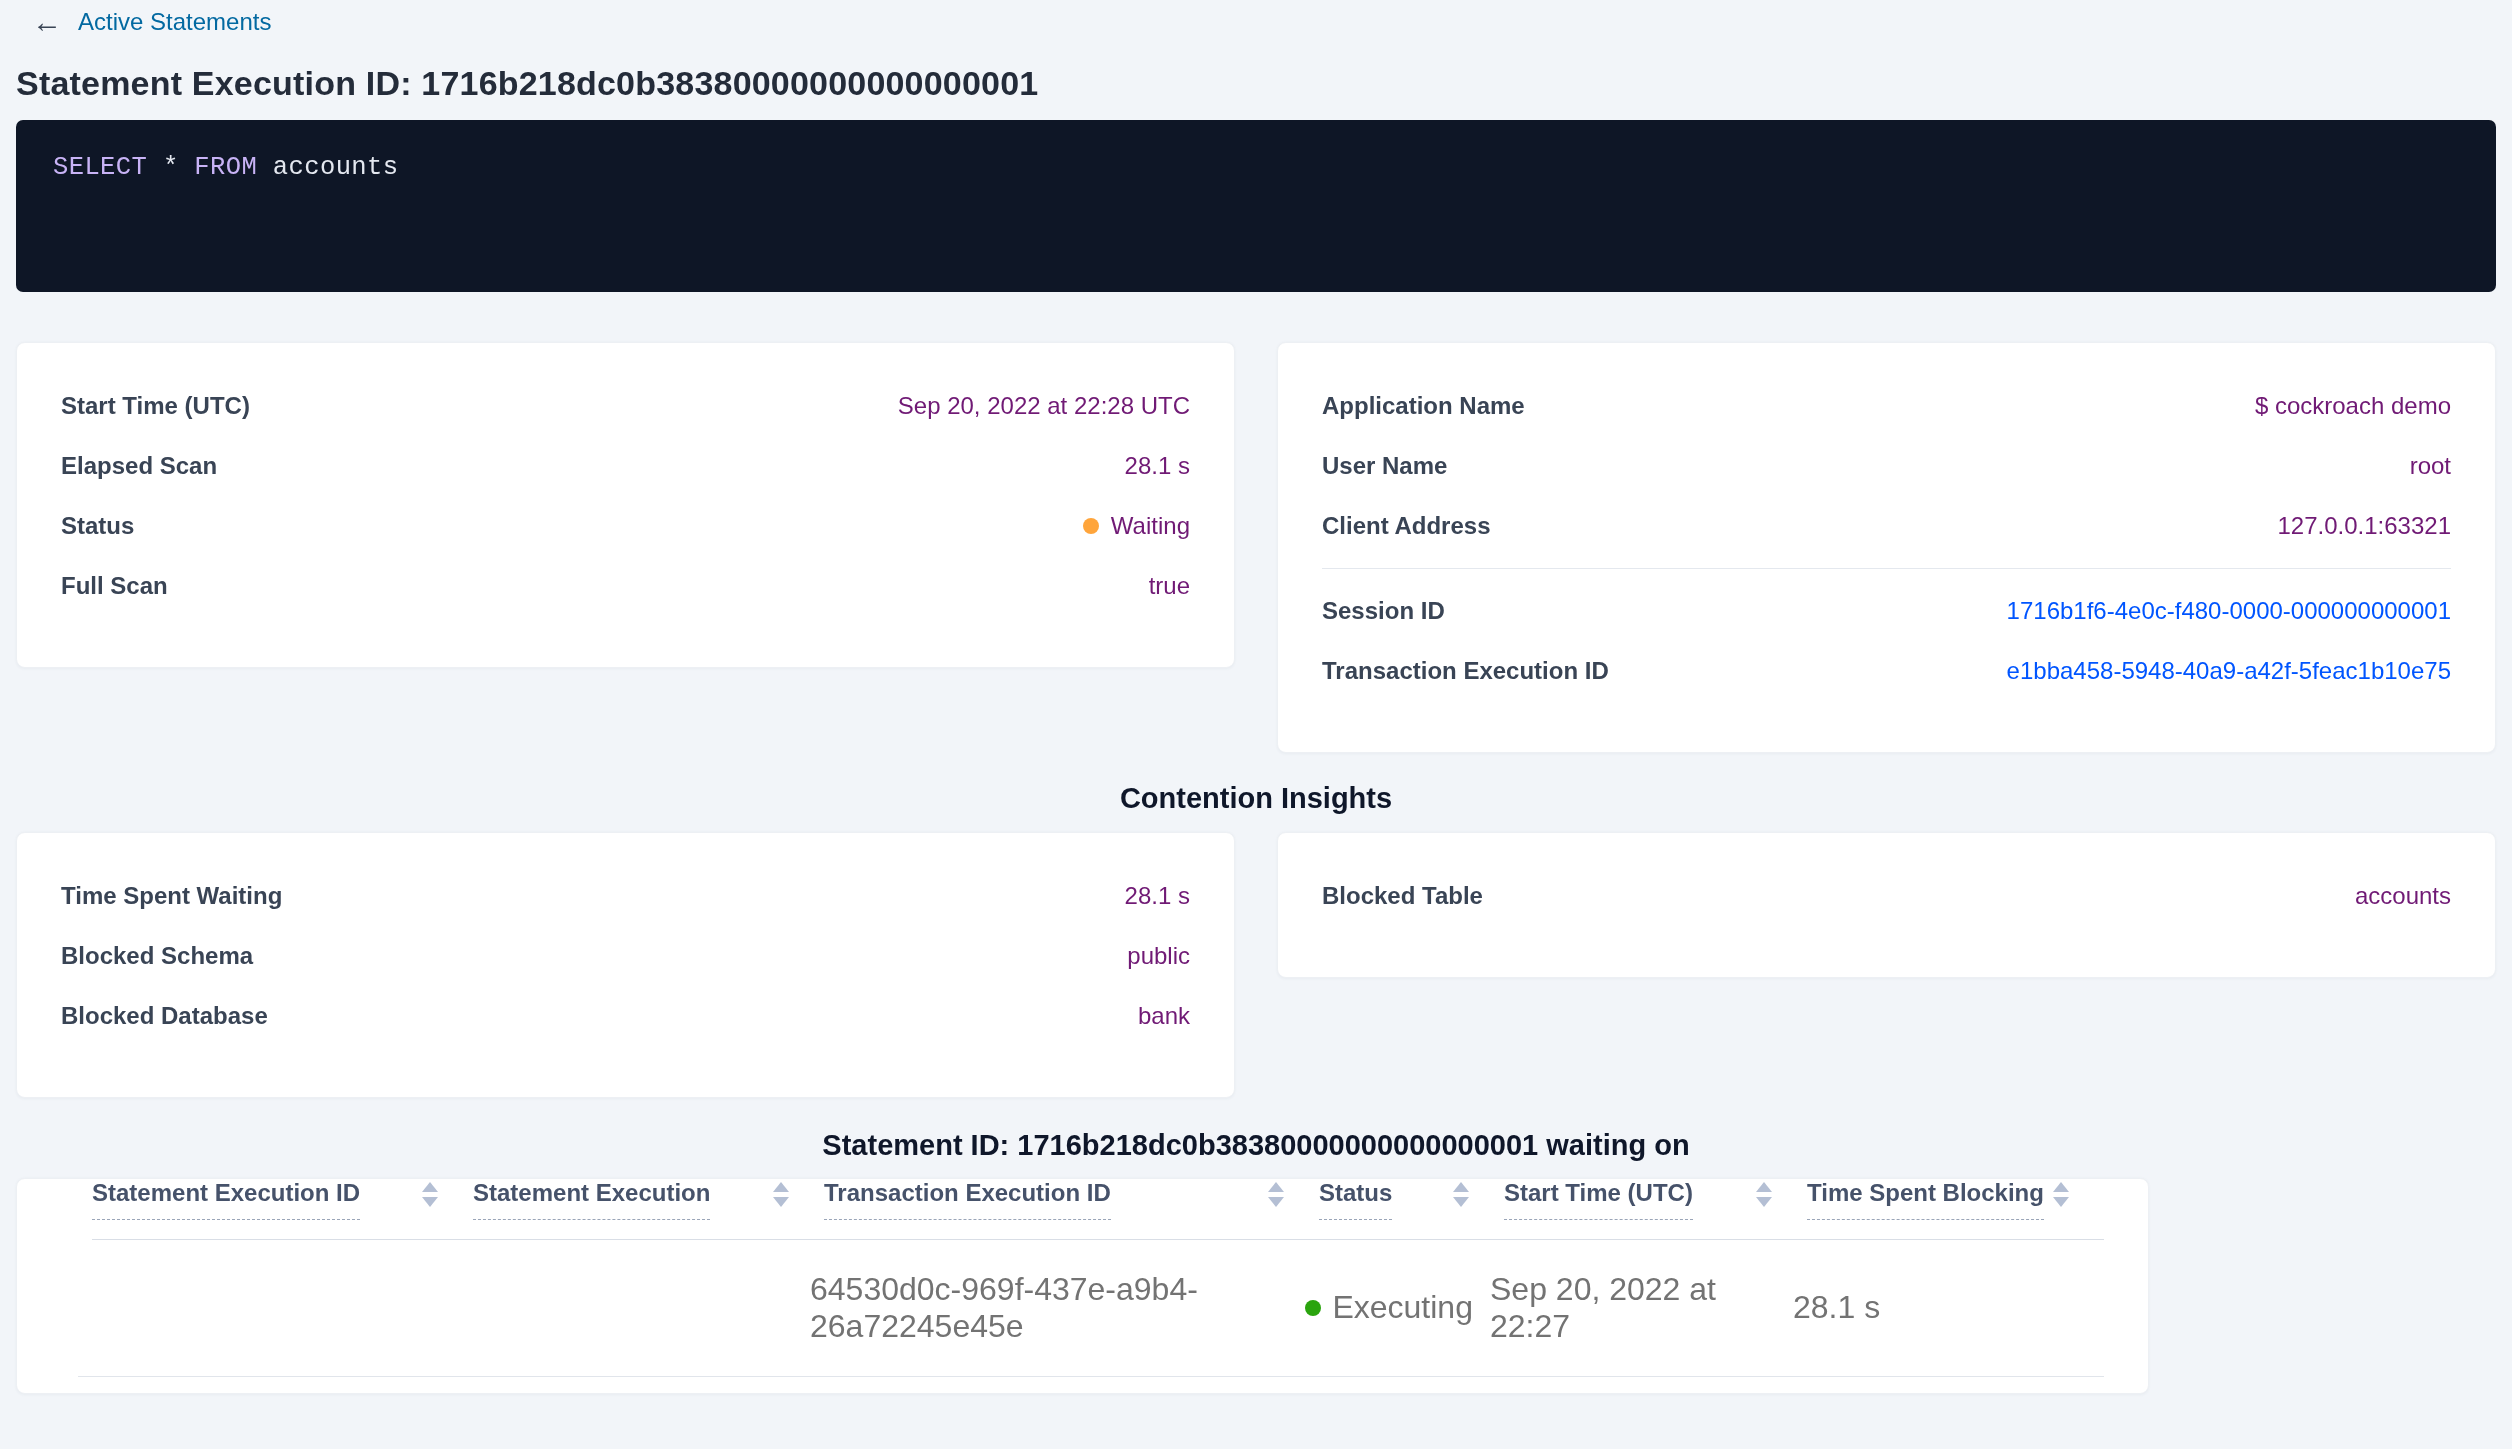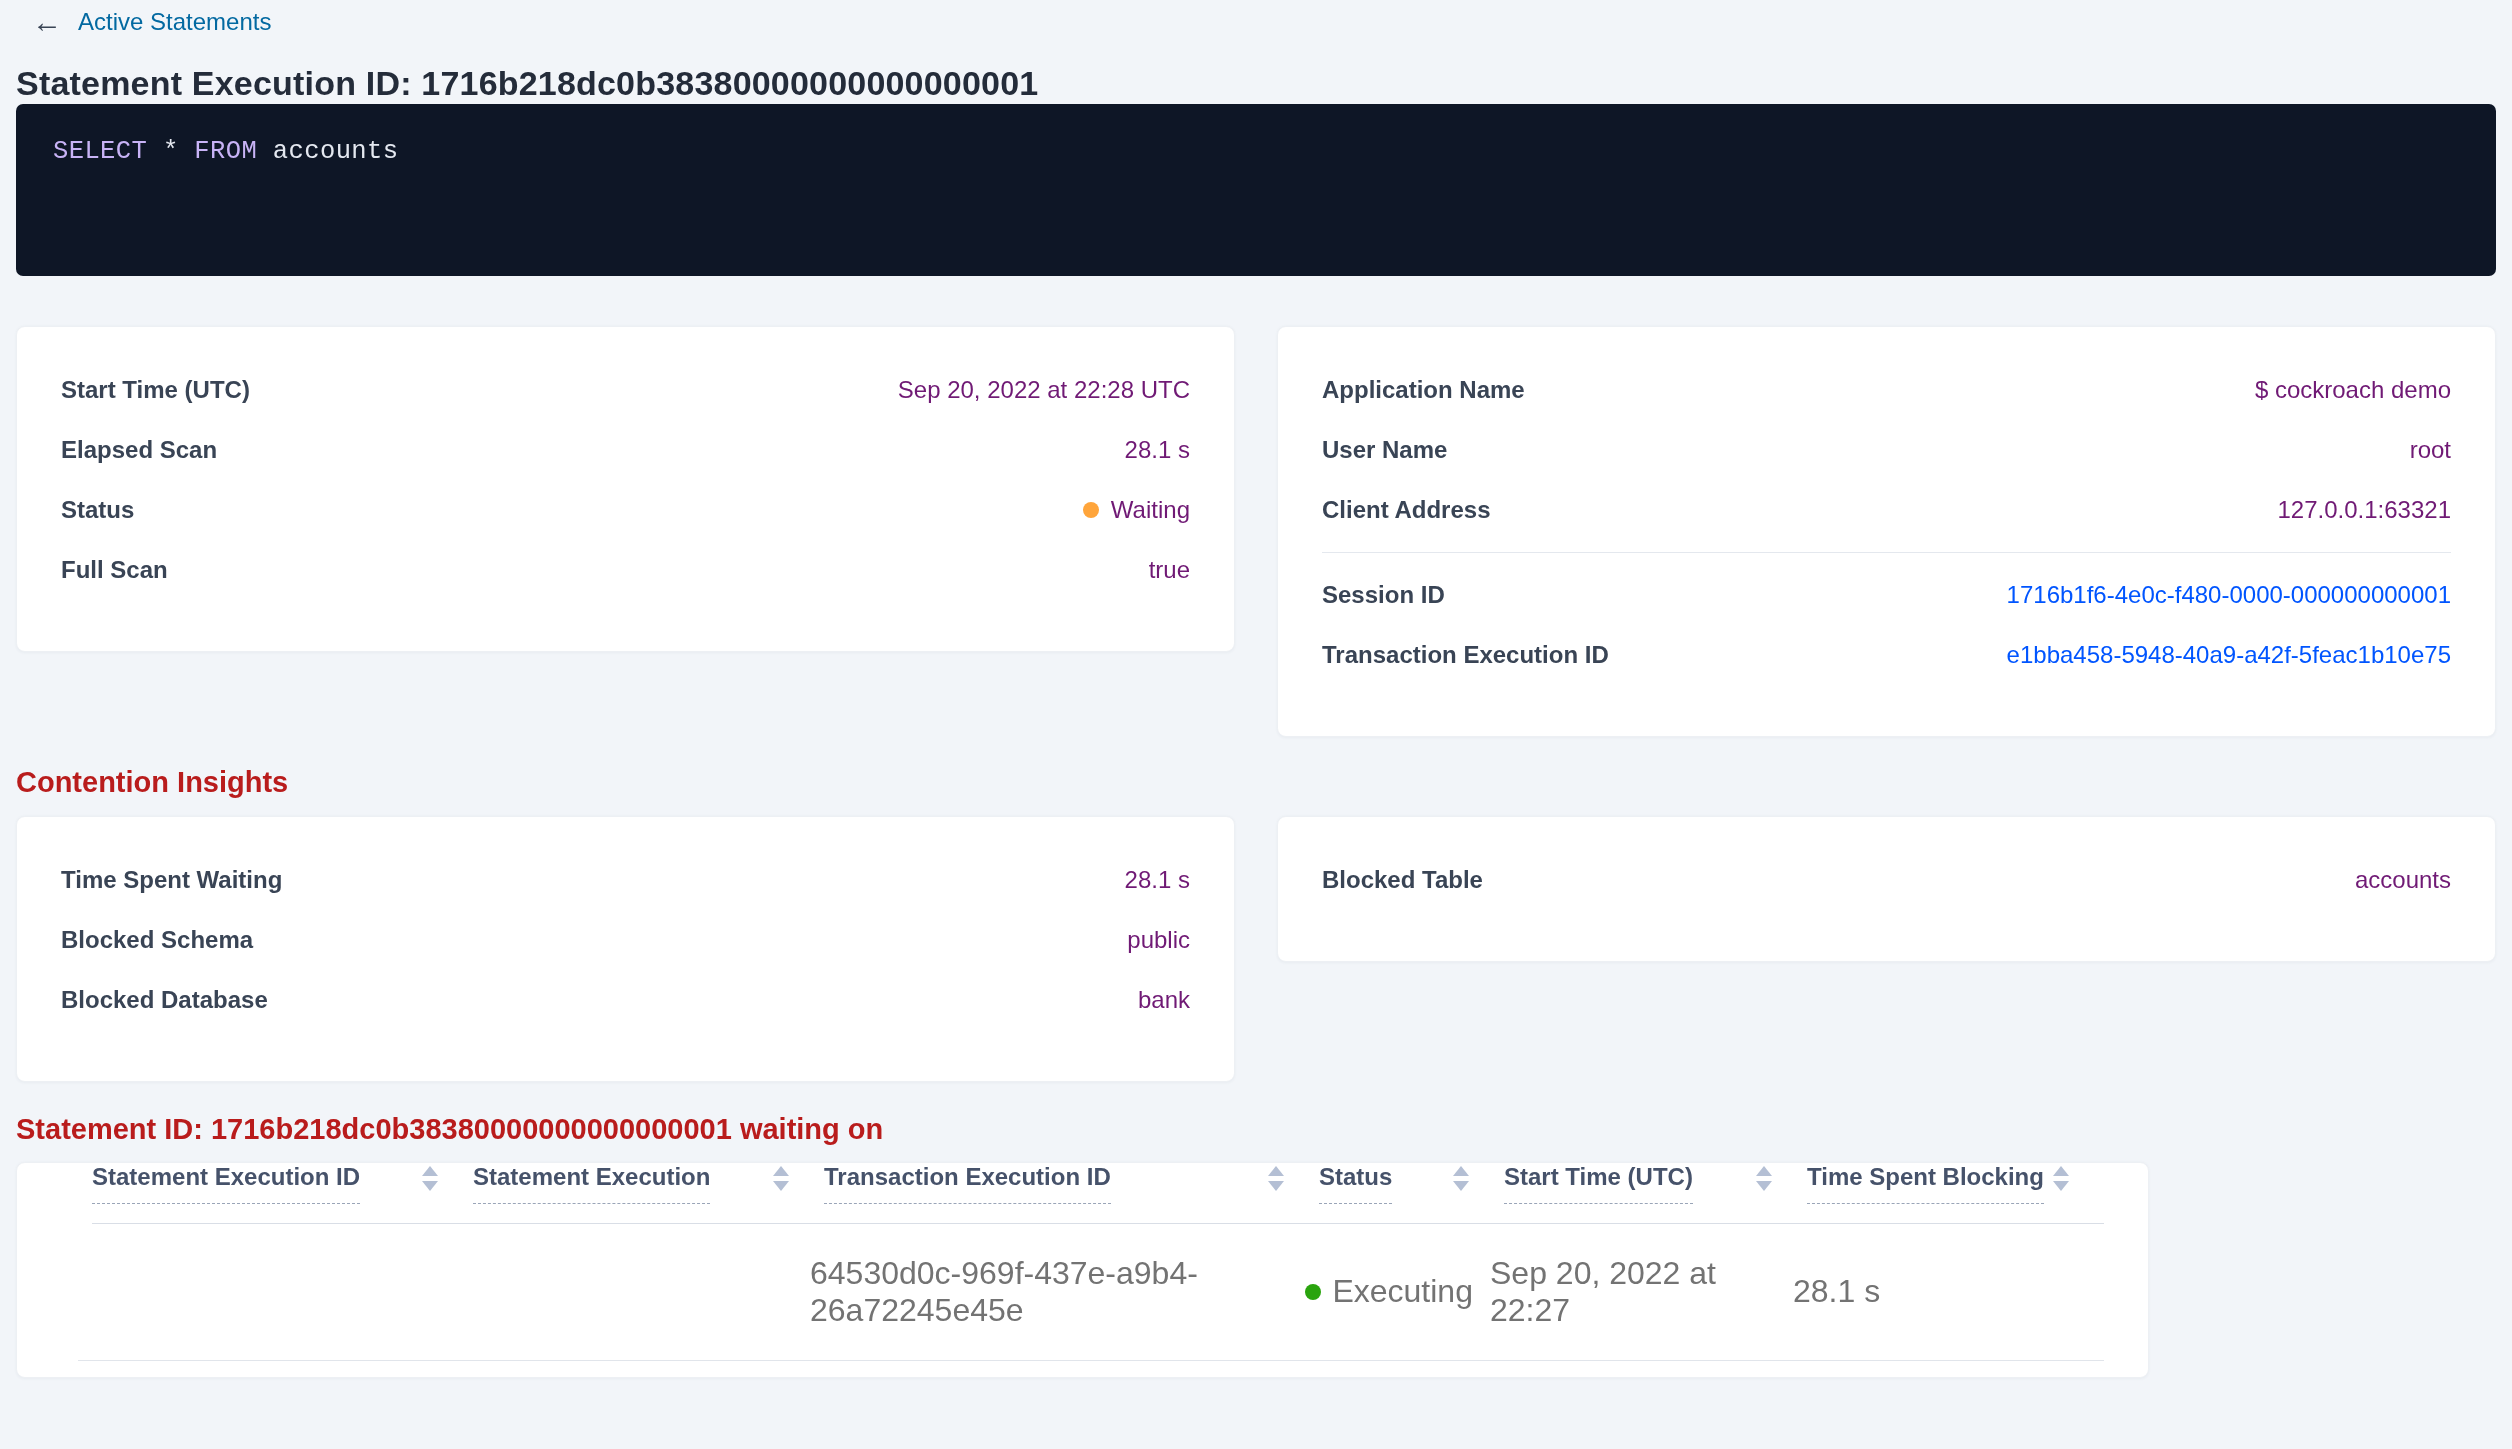--- a/index.html
+++ b/index.html
@@ -42,20 +42,21 @@
     margin: 24.6px 0 0 0;
     font-size: 34px;
     line-height: 42px;
     font-weight: 700;
     color: #242c3a;
     letter-spacing: 0.2px;
   }
 
   
   .sql-box {
+    margin-top: 16px;
     height: 172px;
     box-sizing: border-box;
     background: #0e1626;
     border-radius: 7px;
     padding: 33px 37px;
     font-family: "Liberation Mono", "DejaVu Sans Mono", monospace;
     font-size: 25.5px;
     letter-spacing: 0.4px;
     white-space: pre;
   }
@@ -105,22 +106,23 @@
     flex: 0 0 auto;
   }
   .dot-waiting   { background: #ffa53b; }
   .dot-executing { background: #2aa40e; }
 
   
   .section-heading {
     font-size: 29px;
     line-height: 35px;
     font-weight: 700;
-    color: #b91c1c;
+    color: #0f172a;
     margin: 0;
+    text-align: center;
   }
   .h-contention { margin-top: 28px; }
   .row-2 { margin-top: 16px; }
   .h-waiting { margin-top: 30px; }
 
   
   .table-card {
     margin-top: 15px;
     width: 2133px;
     box-sizing: border-box;

